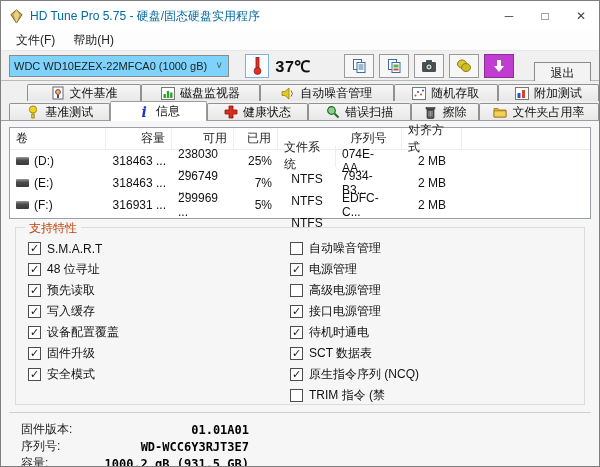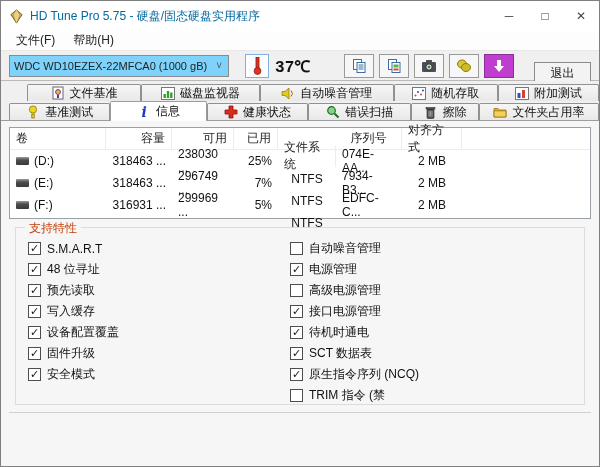--- a/index.html
+++ b/index.html
@@ -396,16 +396,33 @@
 
             <div class="feat-item">
               <span class="chk"></span>
               <span>TRIM 指令  (禁</span>
             </div>
           </div>
       </div>
     </div>
 
     <div class="info-panel">
+      <div class="info-col left">
+
+          <div class="info-row">
+            <span class="info-label">固件版本:</span>
+            <span class="info-value">01.01A01</span>
+          </div>
+
+          <div class="info-row">
+            <span class="info-label">序列号:</span>
+            <span class="info-value">WD-WCC6Y3RJT3E7</span>
+          </div>
+
+          <div class="info-row">
+            <span class="info-label">容量:</span>
+            <span class="info-value">1000.2 gB (931.5 GB)</span>
+          </div>
+        </div>
     </div>
 
   </div>
 </div>
 
 </body></html>

